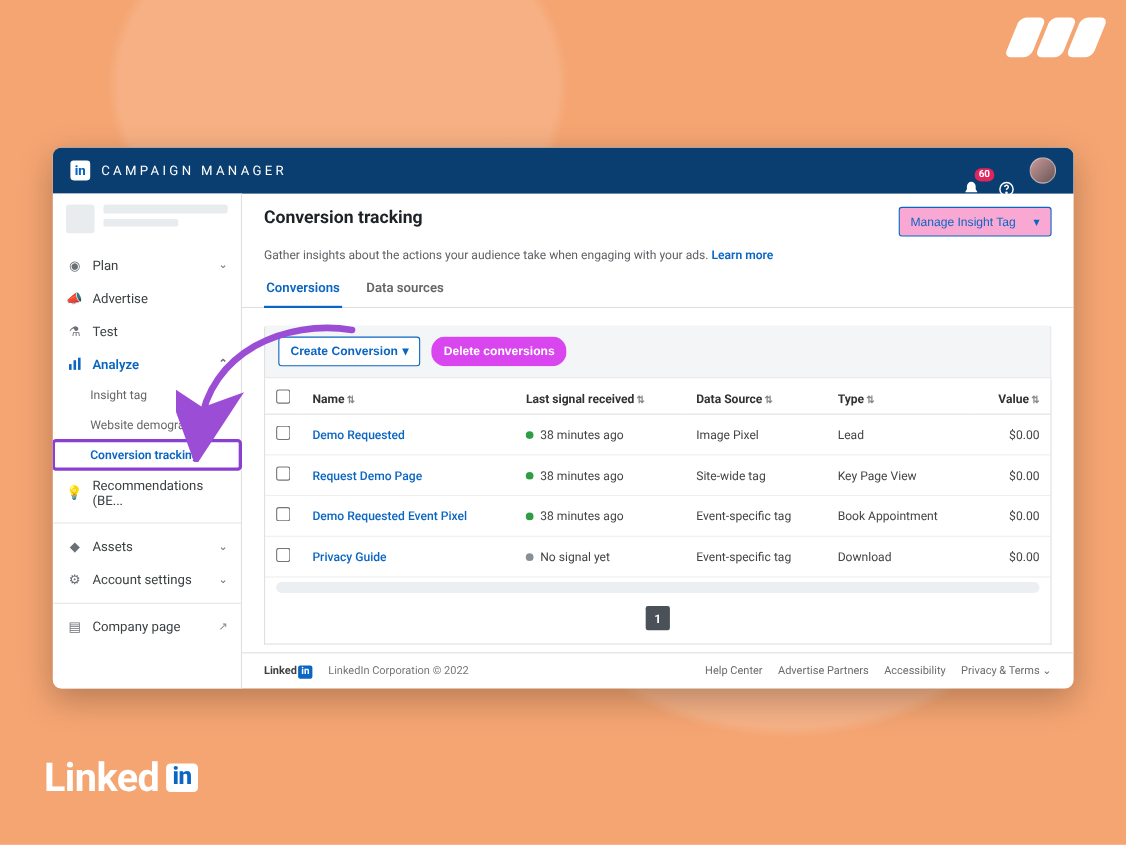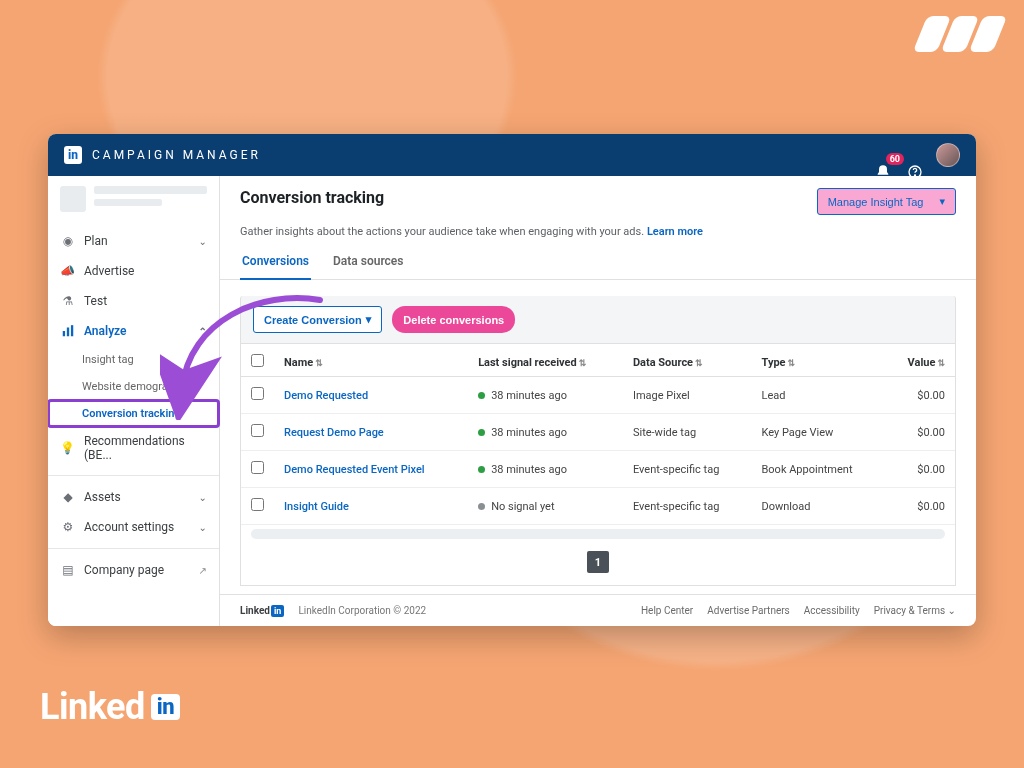--- a/index.html
+++ b/index.html
@@ -54,21 +54,21 @@
   .page-head h1 { font-size:16px; font-weight:700; color:#1d2226;}
   .page-head p { font-size:11px; color:#5e6266; margin-top:18px;}
   .page-head p a { color:#0a66c2; text-decoration:none; font-weight:600;}
   .manage-btn { border:1px solid #0a66c2; color:#0a66c2; background:#f9a8d4; font-size:11px; font-weight:400; padding:6px 10px; border-radius:3px; cursor:pointer; display:flex; align-items:center; gap:16px;}
   .tabs { display:flex; gap:20px; padding:10px 20px 0; border-bottom:1px solid #e0e0e0;}
   .tabs .tab { font-size:12px; color:#666; padding:6px 2px 10px; cursor:pointer; font-weight:600;}
   .tabs .tab.active { color:#0a66c2; border-bottom:2px solid #0a66c2; margin-bottom:-1px;}
   .toolbar { background:#f3f5f7; border:1px solid #e0e0e0; border-top:none; margin:16px 20px 0; border-radius:3px 3px 0 0; padding:10px 12px; display:flex; gap:10px;}
   .btn { font-size:11px; font-weight:600; padding:6px 10px; border-radius:3px; border:1px solid transparent; cursor:pointer; display:flex; align-items:center; gap:4px;}
   .btn.primary-outline { border-color:#0a66c2; background:#fff; color:#0a66c2;}
-  .btn.disabled { background:#ec4899; color:#fff; cursor:not-allowed;border-radius:13px;}
+  .btn.disabled { background:#d946ef; color:#fff; cursor:not-allowed;border-radius:13px;}
   .table-wrap { margin:0 20px; border:1px solid #e0e0e0; border-top:none;}
   table { width:100%; border-collapse:collapse; font-size:11px;}
   thead th { text-align:left; font-weight:700; color:#303336; padding:10px 10px 6px; border-bottom:1px solid #e0e0e0; white-space:nowrap;}
   thead th .sort { font-size:9px; color:#888; margin-left:2px;}
   thead th.chk, tbody td.chk { width:28px; text-align:center;}
   .filter-row td { padding:4px 10px 10px; border-bottom:1px solid #e0e0e0;}
   .filter-row input, .filter-row .select { width:150px; height:24px; border:1px solid #cfcfcf; border-radius:2px; padding:0 8px; font-size:11px; color:#555; background:#fff;}
   .filter-row .select { width:120px; display:flex; align-items:center; justify-content:space-between; cursor:pointer;}
   .filter-row .select .dd { font-size:9px; color:#888;}
   tbody tr.row td { padding:10px; border-bottom:1px solid #eee; color:#444;}
@@ -255,21 +255,21 @@
               <tr class="row">
                 <td class="chk"><input type="checkbox" style=""></td>
                 <td class="name"><a href="#">Demo Requested Event Pixel</a></td>
                 <td><span class="dot green"></span>38 minutes ago</td>
                 <td>Event-specific tag</td>
                 <td>Book Appointment</td>
                 <td style="text-align:right">$0.00</td>
               </tr>
               <tr class="row">
                 <td class="chk"><input type="checkbox" style=""></td>
-                <td class="name"><a href="#">Insight Guide</a></td>
+                <td class="name"><a href="#">Privacy Guide</a></td>
                 <td><span class="dot gray"></span>No signal yet</td>
                 <td>Event-specific tag</td>
                 <td>Download</td>
                 <td style="text-align:right">$0.00</td>
               </tr>
             </tbody>
         </table>
         <div class="table-scroll-hint"></div>
         <div class="pager">
           <div class="pg">1</div>

